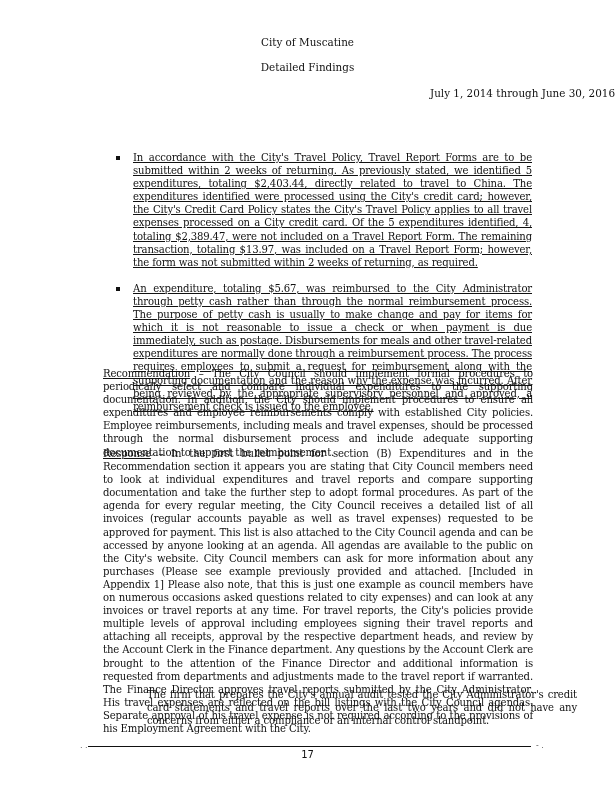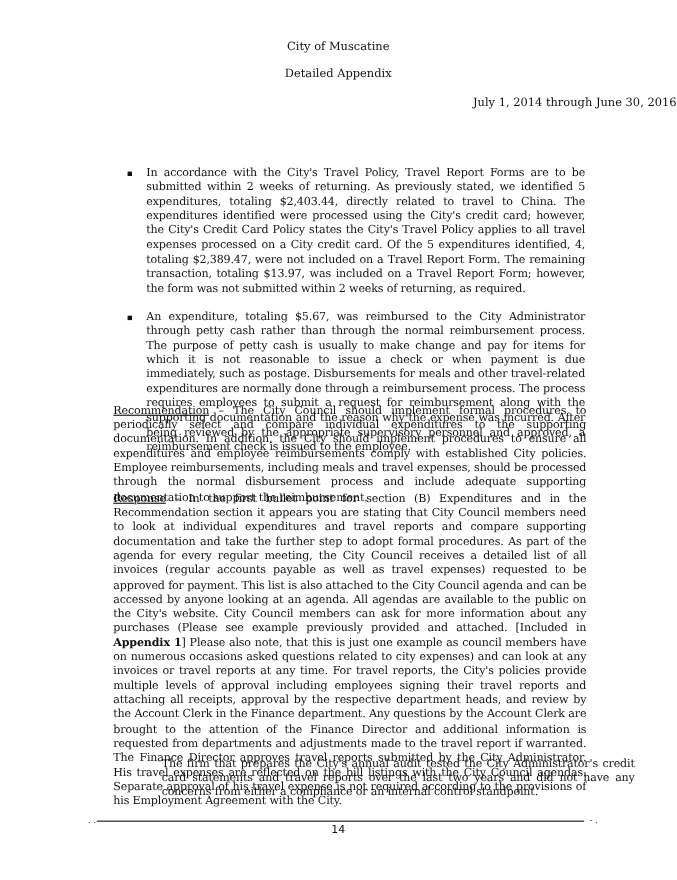--- a/index.html
+++ b/index.html
@@ -6,51 +6,51 @@
     body {
       width: 615px; height: 800px; position: relative; overflow: hidden;
       font-family: "DejaVu Serif", "Liberation Serif", serif;
       color: #111111;
     }
     .page { position: absolute; left: 0; top: 1px; width: 615px; height: 800px; }
     .hdr {
       position: absolute; left: 0; width: 615px; text-align: center;
       font-size: 10.4px; line-height: 13px;
     }
-    .bullets { position: absolute; left: 104px; top: 150px; width: 428px; }
+    .bullets { position: absolute; left: 104px; top: 150px; width: 428px; text-decoration: underline; }
     .bullet { position: relative; padding-left: 29px; margin-bottom: 13px; }
     .bullet .mark {
       position: absolute; left: 12px; top: 5px; width: 4px; height: 4px;
       background: #111;
     }
     .para {
       font-size: 10.1px; line-height: 13.1px; text-align: justify;
       text-justify: inter-word; letter-spacing: -0.15px;
     }
     .block { position: absolute; left: 103px; width: 430px; }
     .u { text-decoration: underline; }
-    .b { font-weight: bold; }
+    .b { font-weight: normal; }
     .footer-line {
       position: absolute; left: 88px; top: 745px; width: 443px; height: 0;
       border-top: 1px solid #111;
     }
     .footer-dots-left { position: absolute; left: 80px; top: 740px; font-size: 8px; color: #333; }
     .footer-dots-right { position: absolute; left: 536px; top: 740px; font-size: 8px; color: #333; }
     .page-num {
       position: absolute; left: 0; width: 615px; top: 748px; text-align: center;
       font-family: "DejaVu Sans", "Liberation Sans", sans-serif; font-size: 10px;
     }
   </style>
 </head>
 <body>
 
 <div class="page">
 
   <div class="hdr" style="top:35px;">City of Muscatine</div>
-  <div class="hdr" style="top:60px;">Detailed Appendix</div>
+  <div class="hdr" style="top:60px;">Detailed Findings</div>
   <div class="hdr" style="top:86px;text-align:right;">July 1, 2014 through June 30, 2016</div>
 
   <div class="bullets">
     <div class="bullet">
       <span class="mark"></span>
       <div class="para">In accordance with the City's Travel Policy, Travel Report Forms are to be submitted within 2 weeks of returning.  As previously stated, we identified 5 expenditures, totaling $2,403.44, directly related to travel to China.  The expenditures identified were processed using the City's credit card; however, the City's Credit Card Policy states the City's Travel Policy applies to all travel expenses processed on a City credit card.  Of the 5 expenditures identified, 4, totaling $2,389.47, were not included on a Travel Report Form.  The remaining transaction, totaling $13.97, was included on a Travel Report Form; however, the form was not submitted within 2 weeks of returning, as required.</div>
     </div>
     <div class="bullet">
       <span class="mark"></span>
       <div class="para">An expenditure, totaling $5.67, was reimbursed to the City Administrator through petty cash rather than through the normal reimbursement process.  The purpose of petty cash is usually to make change and pay for items for which it is not reasonable to issue a check or when payment is due immediately, such as postage.  Disbursements for meals and other travel-related expenditures are normally done through a reimbursement process.  The process requires employees to submit a request for reimbursement along with the supporting documentation and the reason why the expense was incurred.  After being reviewed by the appropriate supervisory personnel and approved, a reimbursement check is issued to the employee.</div>
@@ -59,15 +59,15 @@
 
   <div class="block para" style="top:366px;"><span class="u">Recommendation</span><span> – The City Council should implement formal procedures to periodically select and compare individual expenditures to the supporting documentation.  In addition, the City should implement procedures to ensure all expenditures and employee reimbursements comply with established City policies.  Employee reimbursements, including meals and travel expenses, should be processed through the normal disbursement process and include adequate supporting documentation to support the reimbursement.</span></div>
 
   <div class="block para" style="top:446px;"><span class="u">Response</span><span> – In the first bullet point for section (B) Expenditures and in the Recommendation section it appears you are stating that City Council members need to look at individual expenditures and travel reports and compare supporting documentation and take the further step to adopt formal procedures.  As part of the agenda for every regular meeting, the City Council receives a detailed list of all invoices (regular accounts payable as well as travel expenses) requested to be approved for payment.  This list is also attached to the City Council agenda and can be accessed by anyone looking at an agenda.  All agendas are available to the public on the City's website.  City Council members can ask for more information about any purchases (Please see example previously provided and attached. [Included in </span><span class="b">Appendix 1</span><span>] Please also note, that this is just one example as council members have on numerous occasions asked questions related to city expenses) and can look at any invoices or travel reports at any time.  For travel reports, the City's policies provide multiple levels of approval including employees signing their travel reports and attaching all receipts, approval by the respective department heads, and review by the Account Clerk in the Finance department.  Any questions by the Account Clerk are brought to the attention of the Finance Director and additional information is requested from departments and adjustments made to the travel report if warranted. The Finance Director approves travel reports submitted by the City Administrator.  His travel expenses are reflected on the bill listings with the City Council agendas. Separate approval of his travel expense is not required according to the provisions of his Employment Agreement with the City.</span></div>
 
   <div class="block para" style="top:687px;margin-left:44px;">The firm that prepares the City's annual audit tested the City Administrator's credit card statements and travel reports over the last two years and did not have any concerns from either a compliance or an internal control standpoint.</div>
 
   <span class="footer-dots-left">. .</span>
   <div class="footer-line"></div>
   <span class="footer-dots-right">- .</span>
-  <div class="page-num">14</div>
+  <div class="page-num">17</div>
 
 </div>
 
 </body></html>

